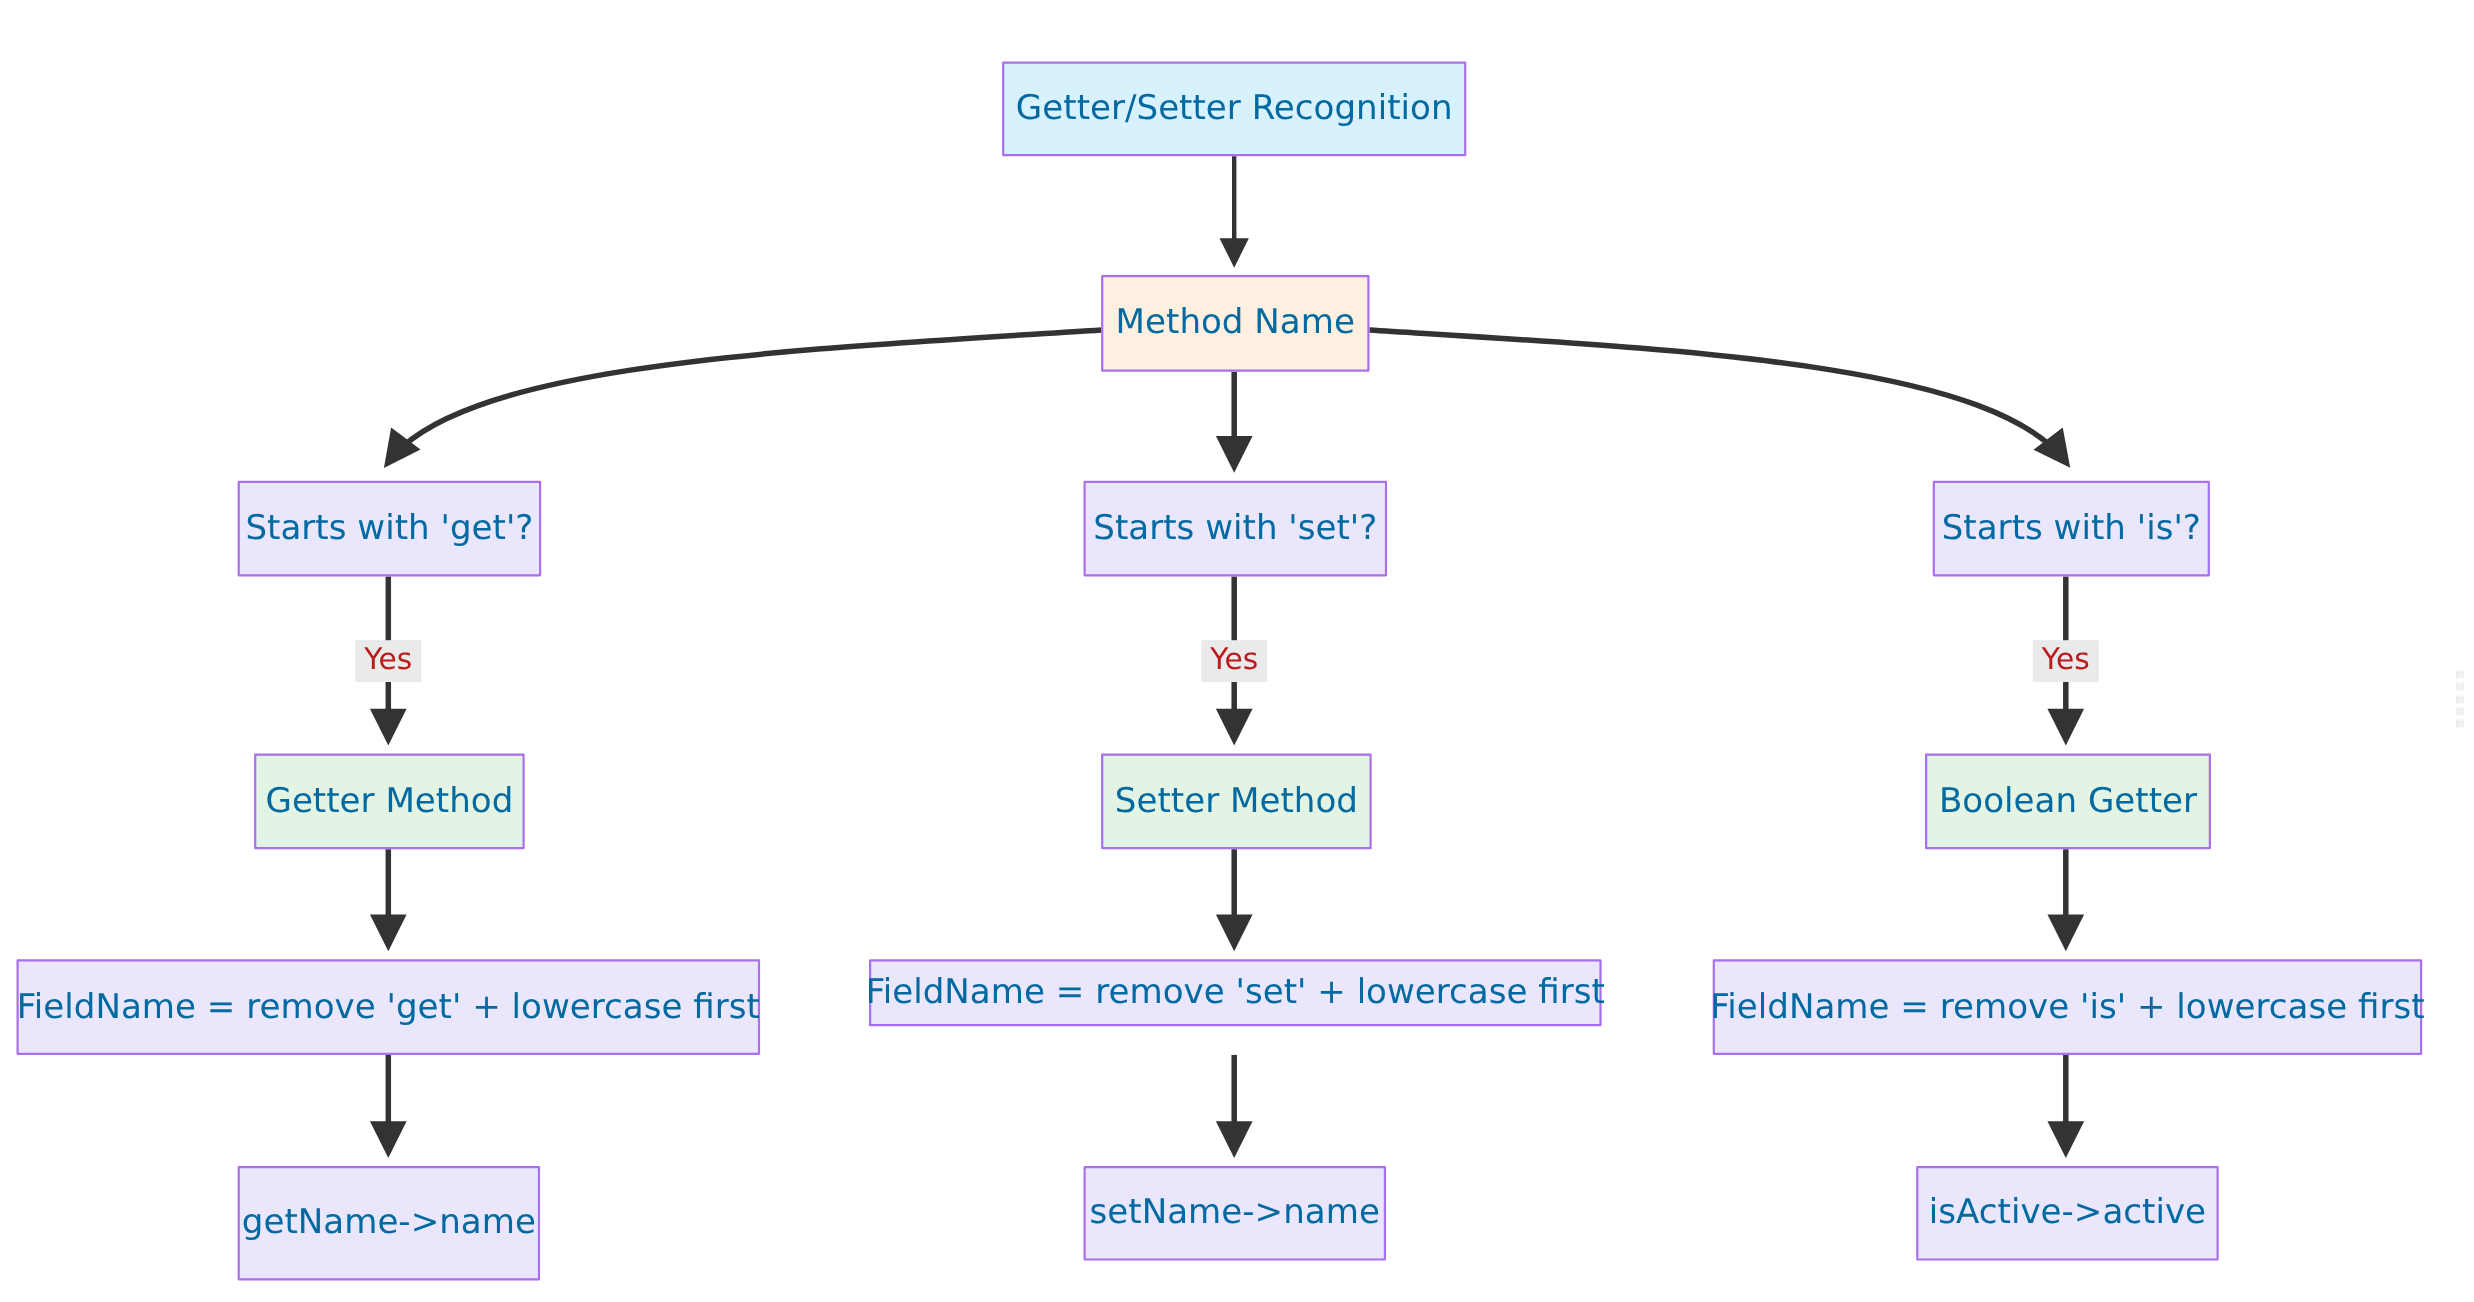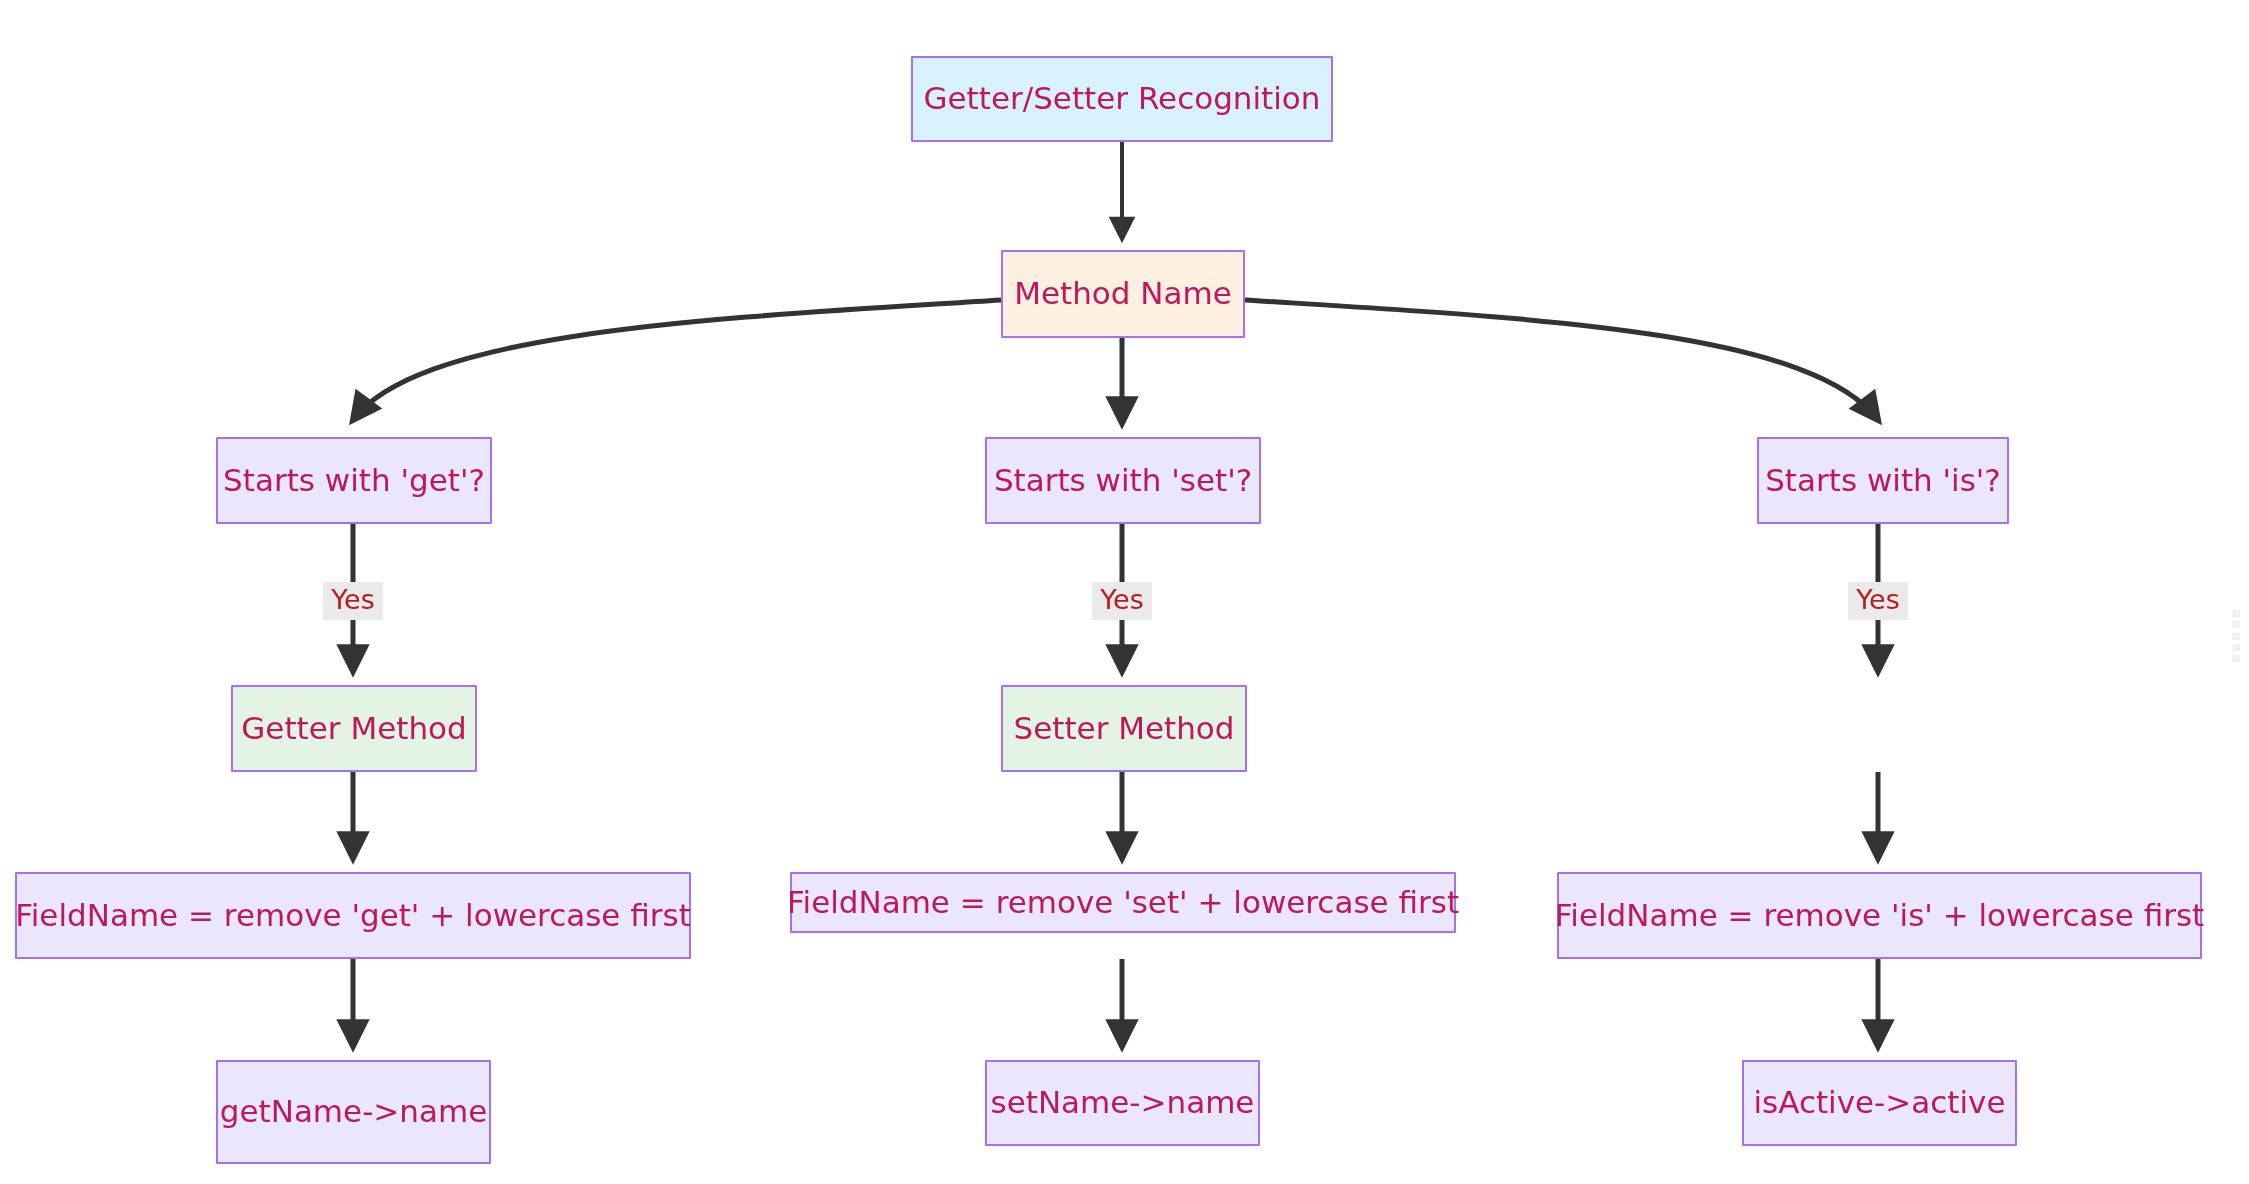--- a/index.html
+++ b/index.html
@@ -28,21 +28,21 @@
     pointer-events: none;
   }
   .node {
     position: absolute;
     box-sizing: border-box;
     border: 2px solid #a96fec;
     display: flex;
     align-items: center;
     justify-content: center;
     text-align: center;
-    color: #be185d;
+    color: #0369a1;
     font-size: 31px;
     line-height: 1.15;
     white-space: nowrap;
     border-radius: 1px;
   }
   .fill-title   { background: #d8f2fd; }
   .fill-accent  { background: #fdf0e0; }
   .fill-lav     { background: #eae7fd; }
   .fill-green   { background: #e3f4e4; }
 
@@ -114,20 +114,21 @@
   <div class="edge-label" style="left:323px; top:582px; width:60px; height:38px;">Yes</div>
 
   <div class="edge-label" style="left:1092px; top:582px; width:60px; height:38px;">Yes</div>
 
   <div class="edge-label" style="left:1848px; top:582px; width:60px; height:38px;">Yes</div>
 
   <div class="node fill-green" style="left:231px; top:685px; width:246px; height:87px;">Getter Method</div>
 
   <div class="node fill-green" style="left:1001px; top:685px; width:246px; height:87px;">Setter Method</div>
 
+  <div class="node fill-green" style="left:1750px; top:685px; width:260px; height:87px;">Boolean Getter</div>
 
   <div class="node fill-lav" style="left:15px; top:872px; width:676px; height:87px;">FieldName = remove 'get' + lowercase first</div>
 
   <div class="node fill-lav" style="left:790px; top:872px; width:666px; height:61px;">FieldName = remove 'set' + lowercase first</div>
 
   <div class="node fill-lav" style="left:1557px; top:872px; width:645px; height:87px;">FieldName = remove 'is' + lowercase first</div>
 
   <div class="node fill-lav" style="left:216px; top:1060px; width:275px; height:104px;">getName-&gt;name</div>
 
   <div class="node fill-lav" style="left:985px; top:1060px; width:275px; height:86px;">setName-&gt;name</div>

